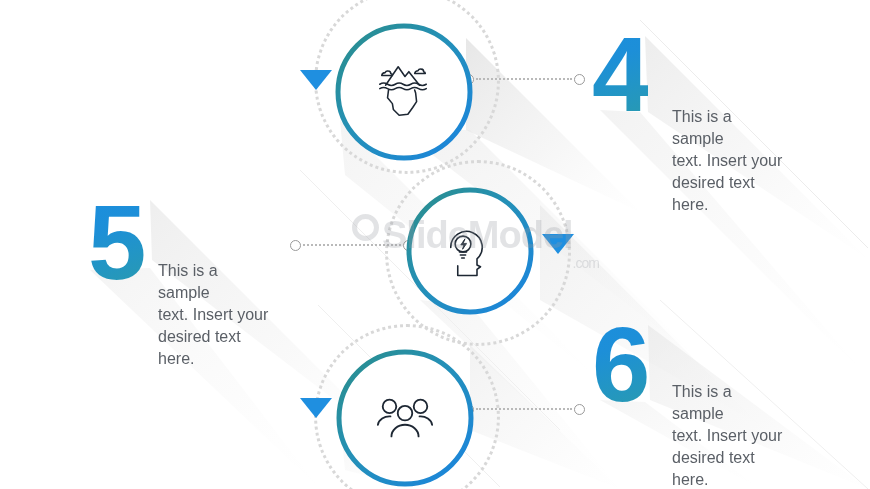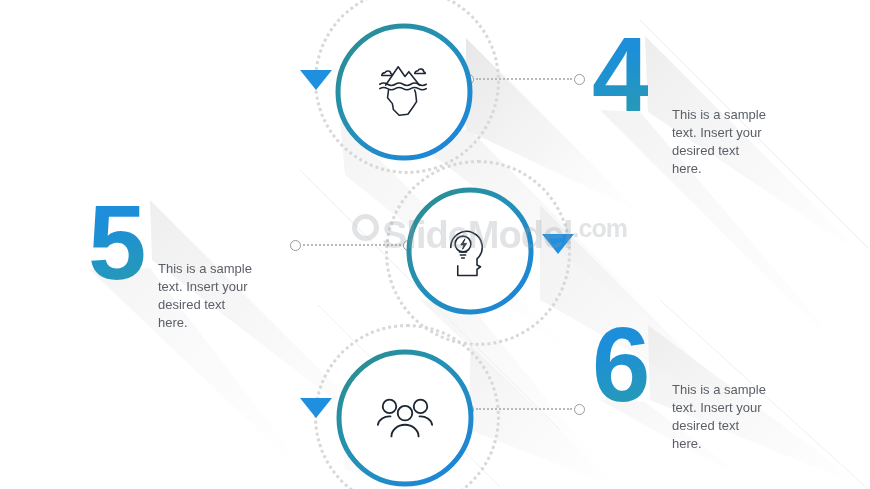--- a/index.html
+++ b/index.html
@@ -90,21 +90,21 @@
     background-clip:text;
     color:transparent;
     -webkit-text-fill-color:transparent;
     user-select:none;
   }
 
   
   .bodytext{
     position:absolute;
     font-family:"Liberation Sans", sans-serif;
-    font-size:13px;
+    font-size:16px;
     line-height:1.38;
     color:#5a5f66;
     z-index:7;
     width:112px;
   }
 
   
   .wm{
     position:absolute;
     left:352px;top:214px;
@@ -119,21 +119,21 @@
     display:flex;
     align-items:flex-start;
   }
   .wm .wm-ring{
     width:27px;height:27px;
     border-radius:50%;
     border:5px solid rgba(150,155,162,0.28);
     margin-right:3px;
     box-sizing:border-box;
   }
-  .wm .wm-dot{font-size:25px;font-weight:bold;}
+  .wm .wm-dot{font-size:14px;font-weight:normal;margin-top:41px;}
 </style>
 </head>
 <body>
 
 <div id="slide">
 
   <svg class="longshadow" style="left:0;top:0;width:870px;height:489px;" viewBox="0 0 870 489">
     <defs>
       <linearGradient id="shg" x1="0" y1="0" x2="1" y2="1">
         <stop offset="0%" stop-color="#e6e6e6" stop-opacity="0.95"></stop>

